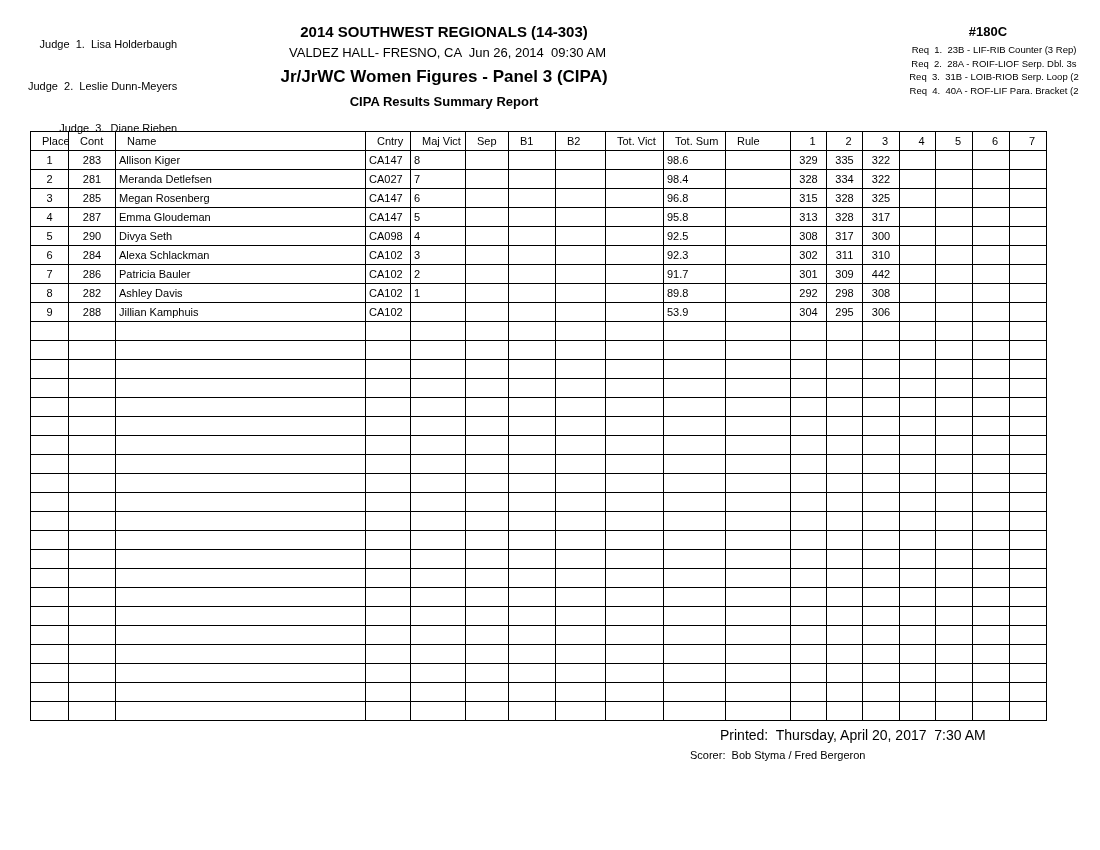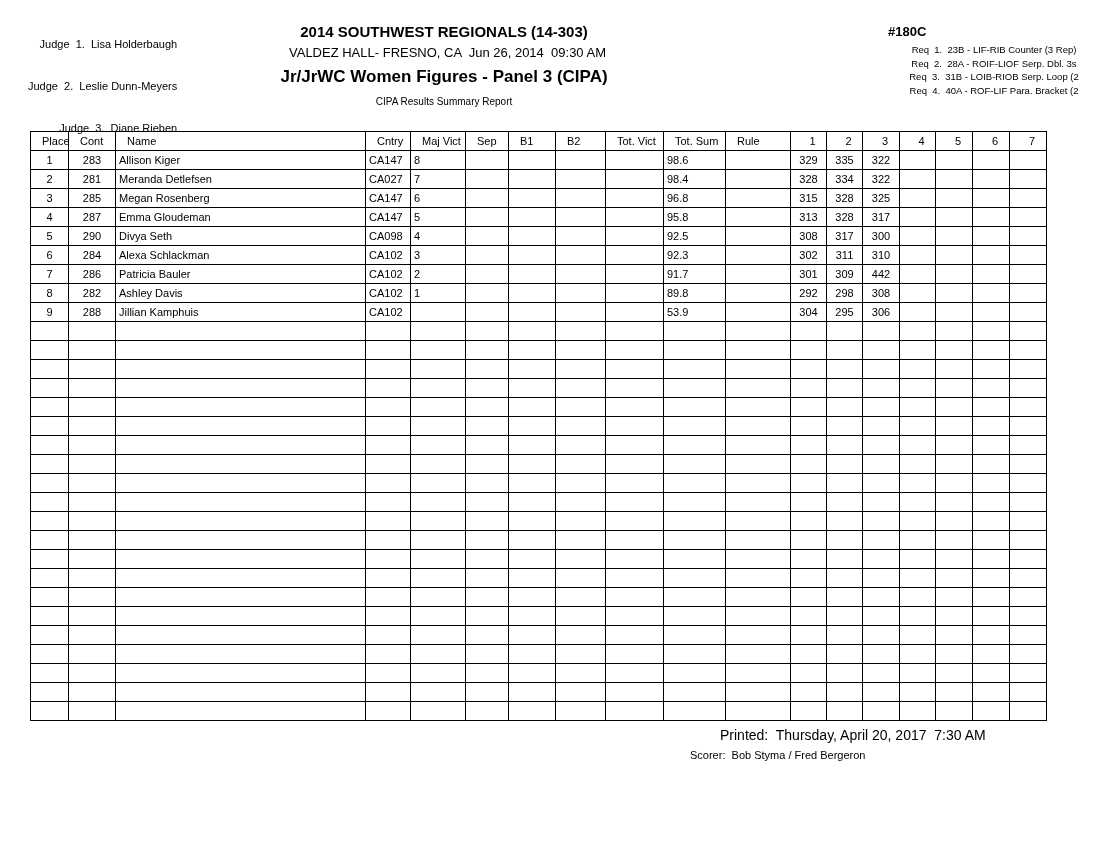--- a/index.html
+++ b/index.html
@@ -13,26 +13,26 @@
     position: absolute; left: 28px; top: 9px;
     font-size: 11px; line-height: 14px; white-space: pre; text-align: right;
   }
   .center-head {
     position: absolute; left: 0; top: 22px; width: 888px;
     text-align: center;
   }
   .center-head .title  { font-size: 15px; font-weight: bold; line-height: 20px; white-space: pre; }
   .center-head .venue  { font-size: 13px; line-height: 21px; white-space: pre; margin-left: 7px; }
   .center-head .event  { font-size: 17px; font-weight: bold; line-height: 27px; white-space: pre; }
-  .center-head .report { font-size: 10px; line-height: 24px; white-space: pre; }
+  .center-head .report { font-size: 13px; line-height: 24px; white-space: pre; font-weight: bold; }
   .right-head {
     position: absolute; left: 888px; top: 24px; width: 212px; overflow: hidden;
   }
   .right-head .num {
-    width: 200px; text-align: left;
+    width: 200px; text-align: center;
     font-size: 13px; font-weight: bold; margin-bottom: 4px;
   }
   .right-head .reqs div {
     font-size: 9.5px; line-height: 13.5px; white-space: pre; text-align: center;
   }
   table.results {
     position: absolute; left: 30px; top: 131px; width: 1016px;
     border-collapse: collapse; table-layout: fixed;
   }
   table.results td {

